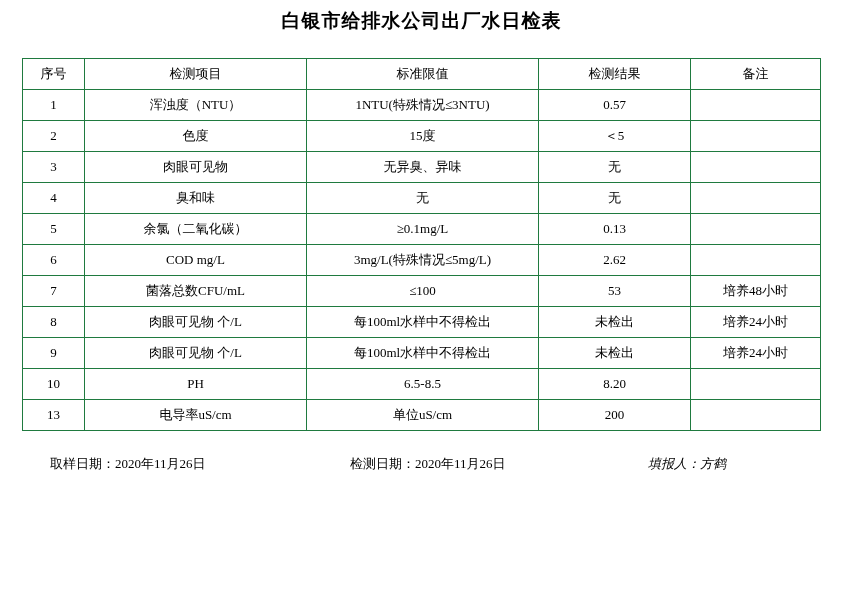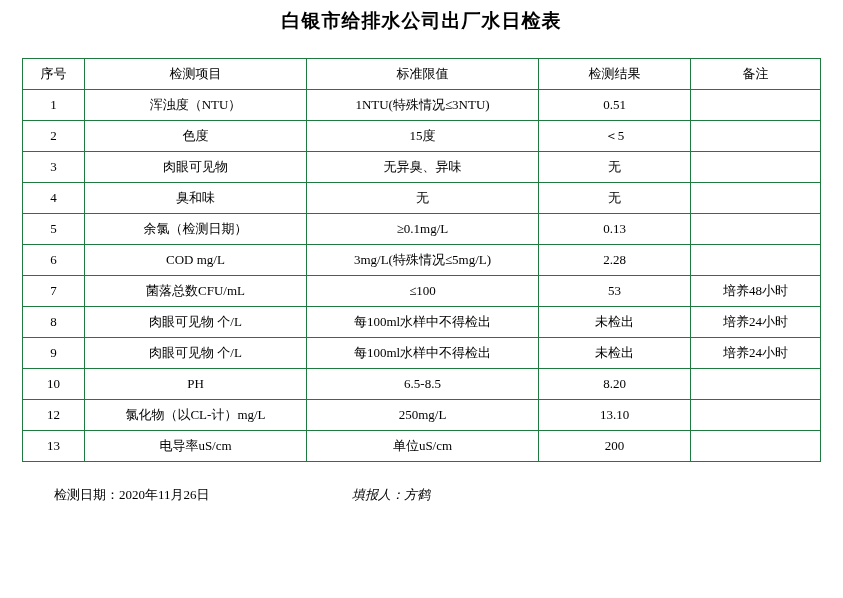--- a/index.html
+++ b/index.html
@@ -57,21 +57,21 @@
   col.c3 { width: 152px; }
   col.c4 { width: 130px; }
 
   .footer {
     display: flex;
     align-items: center;
     padding: 8px 22px 0 22px;
     font-size: 13px;
   }
   .footer .f1 { width: 300px; padding-left: 28px; }
-  .footer .f2 { width: 290px; margin-left: 32px; }
+  .footer .f2 { width: 290px; }
   .footer .f3 { flex: 1; padding-left: 8px; font-style: italic; }
 </style>
 </head>
 <body>
 
 <div class="page">
 
   <div class="title">白银市给排水公司出厂水日检表</div>
 
   <div class="table-wrap">
@@ -90,21 +90,21 @@
           <th>标准限值</th>
           <th>检测结果</th>
           <th>备注</th>
         </tr>
       </thead>
       <tbody>
         <tr>
           <td>1</td>
           <td>浑浊度（NTU）</td>
           <td>1NTU(特殊情况≤3NTU)</td>
-          <td>0.51</td>
+          <td>0.57</td>
           <td></td>
         </tr>
         <tr>
           <td>2</td>
           <td>色度</td>
           <td>15度</td>
           <td>＜5</td>
           <td></td>
         </tr>
         <tr>
@@ -116,30 +116,30 @@
         </tr>
         <tr>
           <td>4</td>
           <td>臭和味</td>
           <td>无</td>
           <td>无</td>
           <td></td>
         </tr>
         <tr>
           <td>5</td>
-          <td>余氯（检测日期）</td>
+          <td>余氯（二氧化碳）</td>
           <td>≥0.1mg/L</td>
           <td>0.13</td>
           <td></td>
         </tr>
         <tr>
           <td>6</td>
           <td>COD          mg/L</td>
           <td>3mg/L(特殊情况≤5mg/L)</td>
-          <td>2.28</td>
+          <td>2.62</td>
           <td></td>
         </tr>
         <tr>
           <td>7</td>
           <td>菌落总数CFU/mL</td>
           <td>≤100</td>
           <td>53</td>
           <td>培养48小时</td>
         </tr>
         <tr>
@@ -157,35 +157,29 @@
           <td>培养24小时</td>
         </tr>
         <tr>
           <td>10</td>
           <td>PH</td>
           <td>6.5-8.5</td>
           <td>8.20</td>
           <td></td>
         </tr>
         <tr>
-          <td>12</td>
-          <td>氯化物（以CL-计）mg/L</td>
-          <td>250mg/L</td>
-          <td>13.10</td>
-          <td></td>
-        </tr>
-        <tr>
           <td>13</td>
           <td>电导率uS/cm</td>
           <td>单位uS/cm</td>
           <td>200</td>
           <td></td>
         </tr>
       </tbody>
     </table>
   </div>
 
   <div class="footer">
+    <div class="f1">取样日期：2020年11月26日</div>
     <div class="f2">检测日期：2020年11月26日</div>
     <div class="f3">填报人：方鹤</div>
   </div>
 
 </div>
 
 </body></html>

